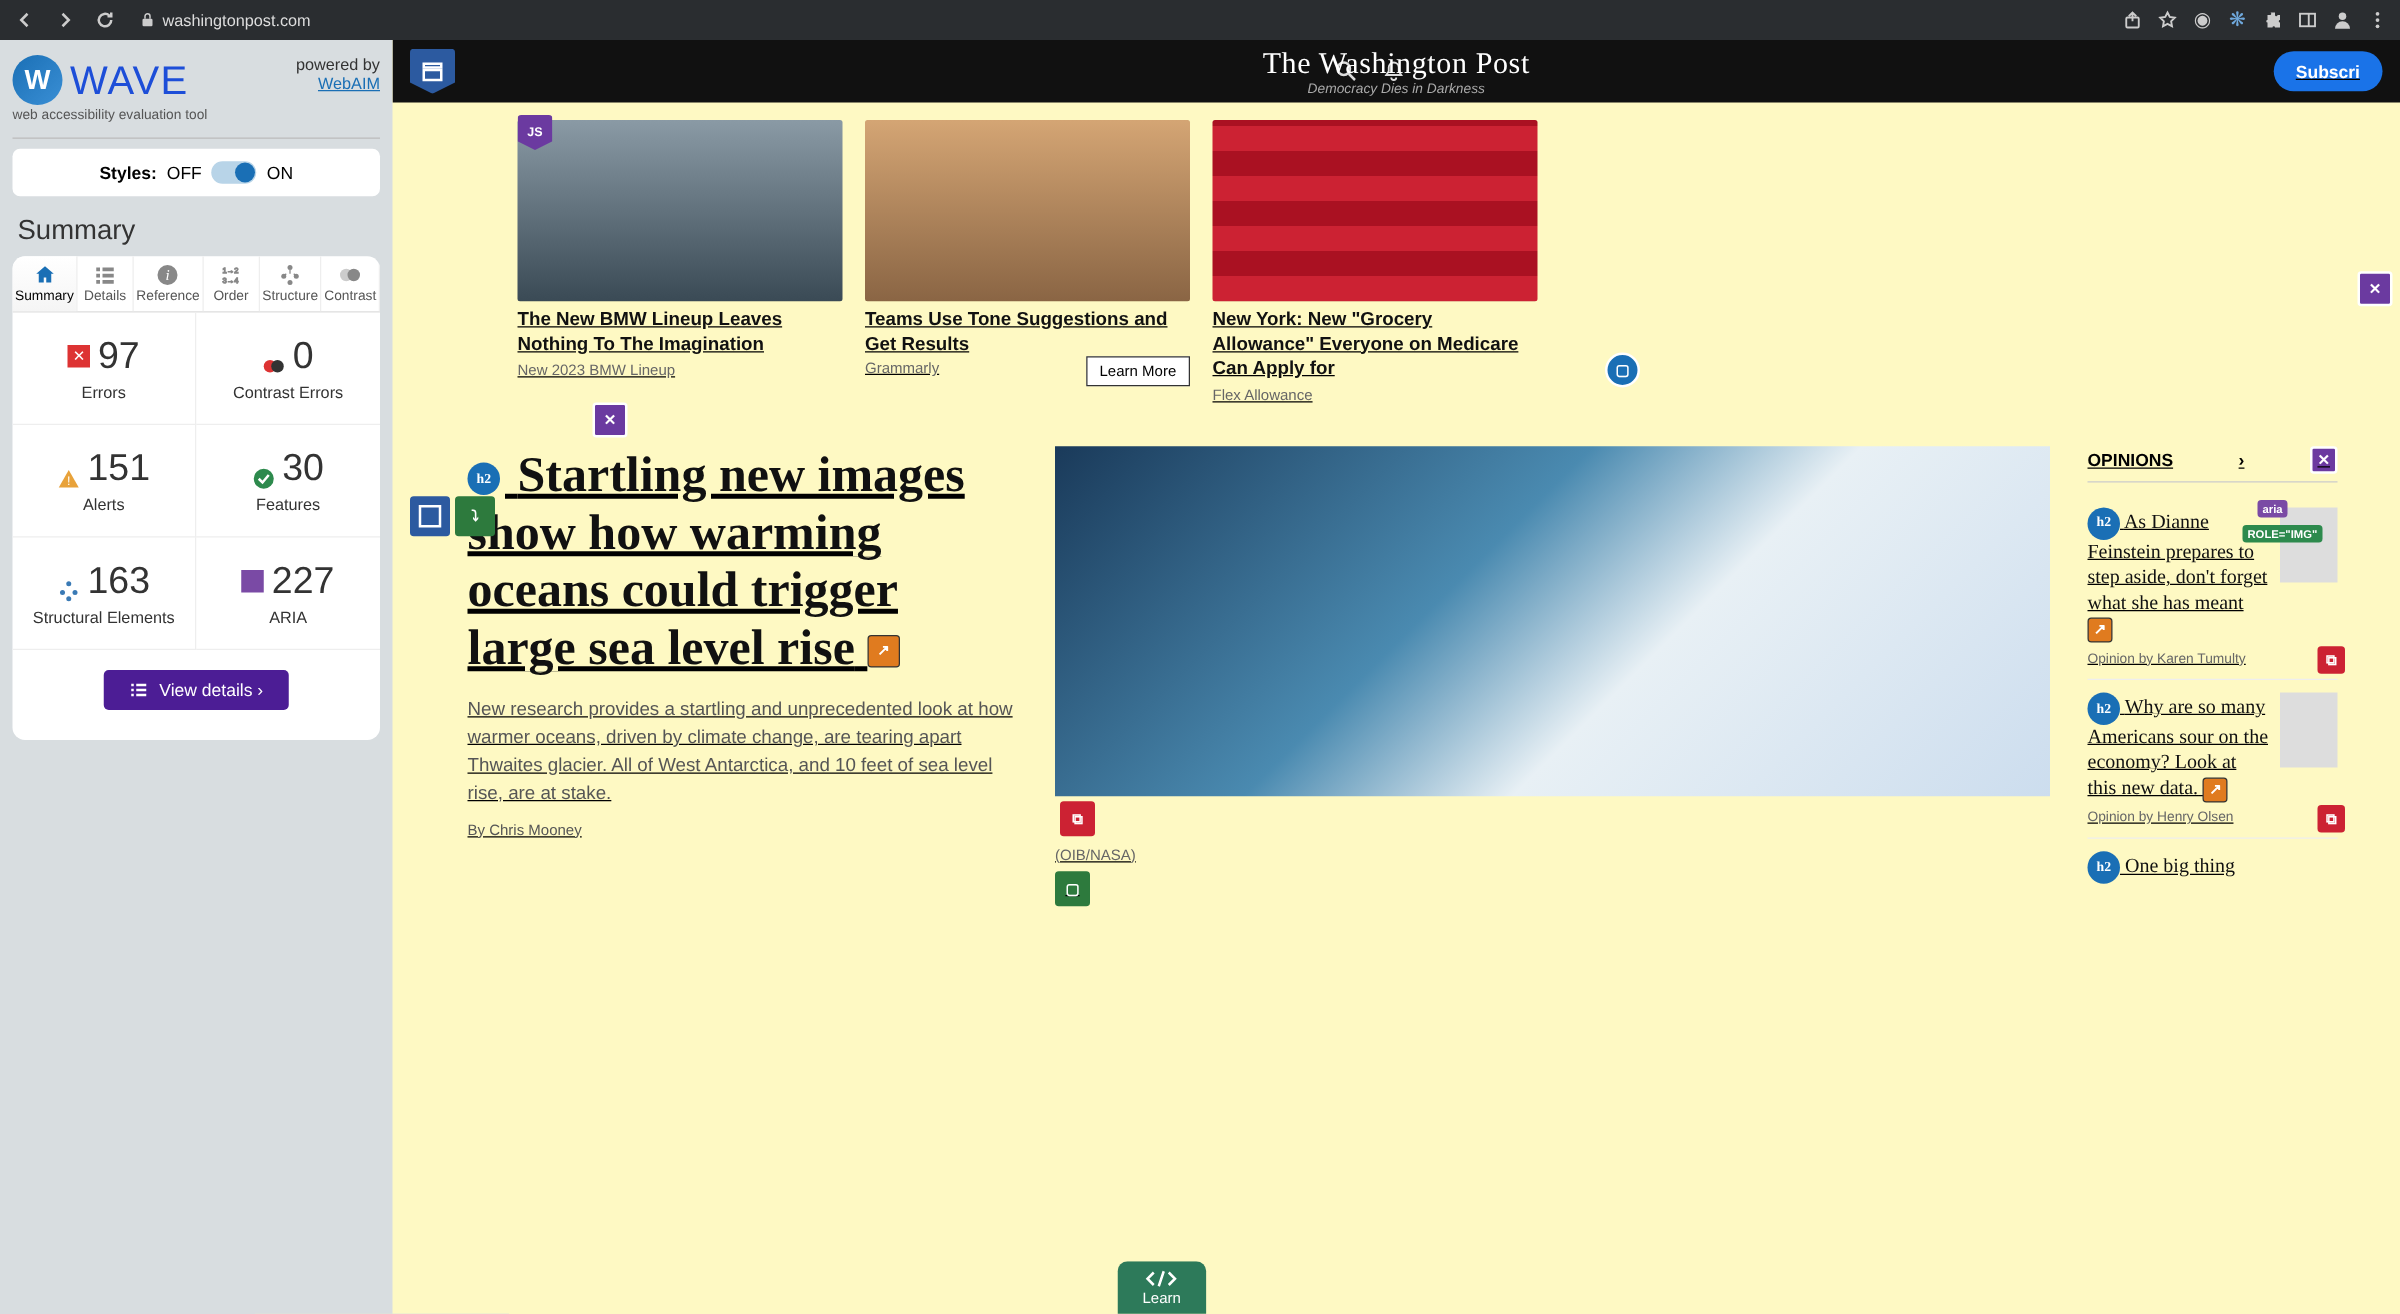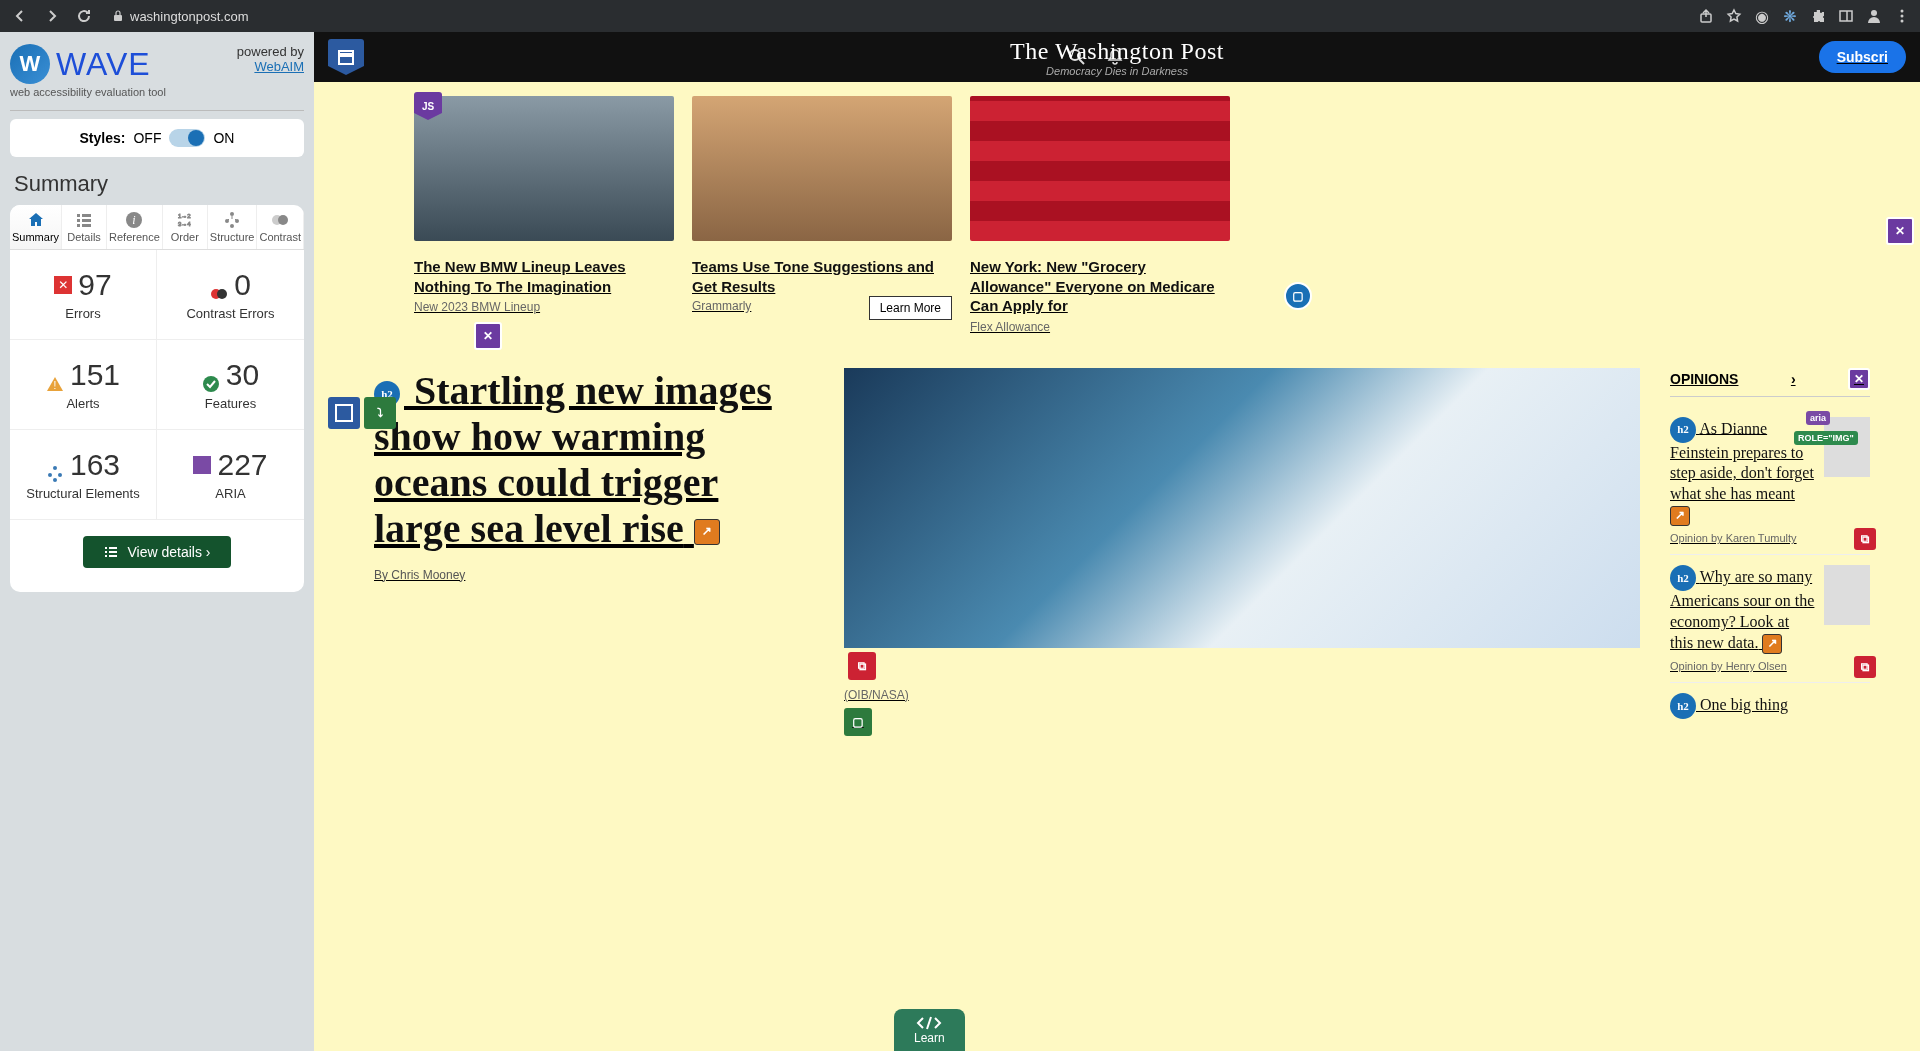--- a/index.html
+++ b/index.html
@@ -39,21 +39,21 @@
 .wave-tab.active { background: linear-gradient(white, #f5f5f5); color: #000; }
 .wave-tab-icon { display: block; margin: 0 auto 2px; width: 18px; height: 18px; }
 
 .stats-grid { display: grid; grid-template-columns: 1fr 1fr; }
 .stat-cell { padding: 18px 8px; text-align: center; border-bottom: 1px solid #eee; }
 .stat-cell:nth-child(odd) { border-right: 1px solid #eee; }
 .stat-num { font-size: 30px; color: #333; display: flex; align-items: center; justify-content: center; gap: 6px; }
 .stat-label { font-size: 13px; color: #333; margin-top: 4px; }
 .stat-icon { width: 18px; height: 18px; display: inline-block; }
 
-.view-details-btn { display: flex; align-items: center; justify-content: center; gap: 8px; background: #14532d; color: white; border: none; border-radius: 4px; padding: 8px 20px; margin: 12px auto; font-size: 14px; cursor: pointer; }
+.view-details-btn { display: flex; align-items: center; justify-content: center; gap: 8px; background: #4c1d95; color: white; border: none; border-radius: 4px; padding: 8px 20px; margin: 12px auto; font-size: 14px; cursor: pointer; }
 
 
 .page-content { flex: 1; background: #fef9c3; overflow-y: auto; position: relative; text-decoration: underline; }
 .wapo-header { background: #111; height: 50px; display: flex; align-items: center; justify-content: space-between; padding: 0 14px; position: relative; }
 .wapo-left { display: flex; align-items: center; gap: 16px; }
 .wapo-ic { width: 22px; height: 22px; color: #ddd; cursor: pointer; display: flex; align-items: center; justify-content: center; }
 .wapo-center { position: absolute; left: 50%; transform: translateX(-50%); text-align: center; color: white; }
 .wapo-masthead { font-family: "Old English Text MT", "Times New Roman", serif; font-size: 24px; letter-spacing: 0.5px; }
 .wapo-tagline { font-style: italic; font-size: 11px; color: #aaa; }
 .subscribe-btn { background: #1a73e8; color: white; border: none; border-radius: 16px; padding: 8px 18px; font-size: 14px; font-weight: 600; cursor: pointer; }
@@ -65,21 +65,21 @@
 .badge-orange { background: #e07b1f; border: 1px solid #333; }
 .badge-red { background: #c23; }
 .badge-h2 { background: #1a6fb5; border-radius: 50%; width: 26px; height: 26px; font-size: 11px; }
 .badge-x-purple { background: #6b3aa0; border: 2px solid white; }
 .badge-blue-circle { background: #1a6fb5; border-radius: 50%; border: 2px solid white; }
 .badge-role { background: #2d8a4d; color: white; font-size: 9px; padding: 2px 4px; width: auto; height: auto; }
 
 .ads-row { display: flex; gap: 18px; padding: 14px 50px 14px 100px; }
 .ad-card { width: 260px; }
 .ad-img { width: 100%; height: 145px; background: #ccc; border-radius: 2px; }
-.ad-title { font-size: 15px; font-weight: 700; margin-top: 16px; color: #111; line-height: 1.3; }
+.ad-title { font-size: 15px; font-weight: 700; margin-top: 5px; color: #111; line-height: 1.3; }
 .ad-sub { font-size: 12px; color: #666; margin-top: 4px; }
 .ad-btn { float: right; border: 1px solid #333; background: white; padding: 4px 10px; font-size: 12px; cursor: pointer; }
 
 .article-section { display: flex; gap: 30px; padding: 20px 50px 20px 60px; position: relative; }
 .article-main { flex: 1; max-width: 440px; }
 .headline { font-family: Georgia, serif; font-size: 40px; line-height: 1.15; color: #111; margin-bottom: 16px; }
 .article-summary { font-size: 15px; color: #555; line-height: 1.5; margin-bottom: 10px; }
 .byline { font-size: 12px; color: #555; }
 .article-img-col { flex: 1; }
 .article-img { width: 100%; height: 280px; background: linear-gradient(135deg, #1a3a5a 0%, #4a8ab0 40%, #e8f0f5 60%, #cde 100%); position: relative; }
@@ -366,20 +366,21 @@
       </div>
     <div class="wave-badge badge-green" style="top:365px;left:50px;width:32px;height:32px">⤵</div>
 
     <div class="article-section">
       <div class="article-main">
         <h2 class="headline">
           <span class="wave-badge badge-h2" style="position:static;display:inline-flex;vertical-align:middle;margin-right:4px">h2</span>
           <span>Startling new images show how warming oceans could trigger large sea level rise</span>
           <span class="wave-badge badge-orange" style="position:static;display:inline-flex;vertical-align:middle;width:26px;height:26px">↗</span>
         </h2>
+        <p class="article-summary">New research provides a startling and unprecedented look at how warmer oceans, driven by climate change, are tearing apart Thwaites glacier. All of West Antarctica, and 10 feet of sea level rise, are at stake.</p>
         <p class="byline">By Chris Mooney</p>
       </div>
       <div class="article-img-col">
         <div class="article-img"></div>
         <div style="position:relative">
           <div class="wave-badge badge-red" style="top:4px;left:4px">⧉</div>
         </div>
         <div class="img-caption" style="margin-top:40px">(OIB/NASA)</div>
         <div class="wave-badge badge-green" style="position:relative;margin-top:6px">▢</div>
       </div>

